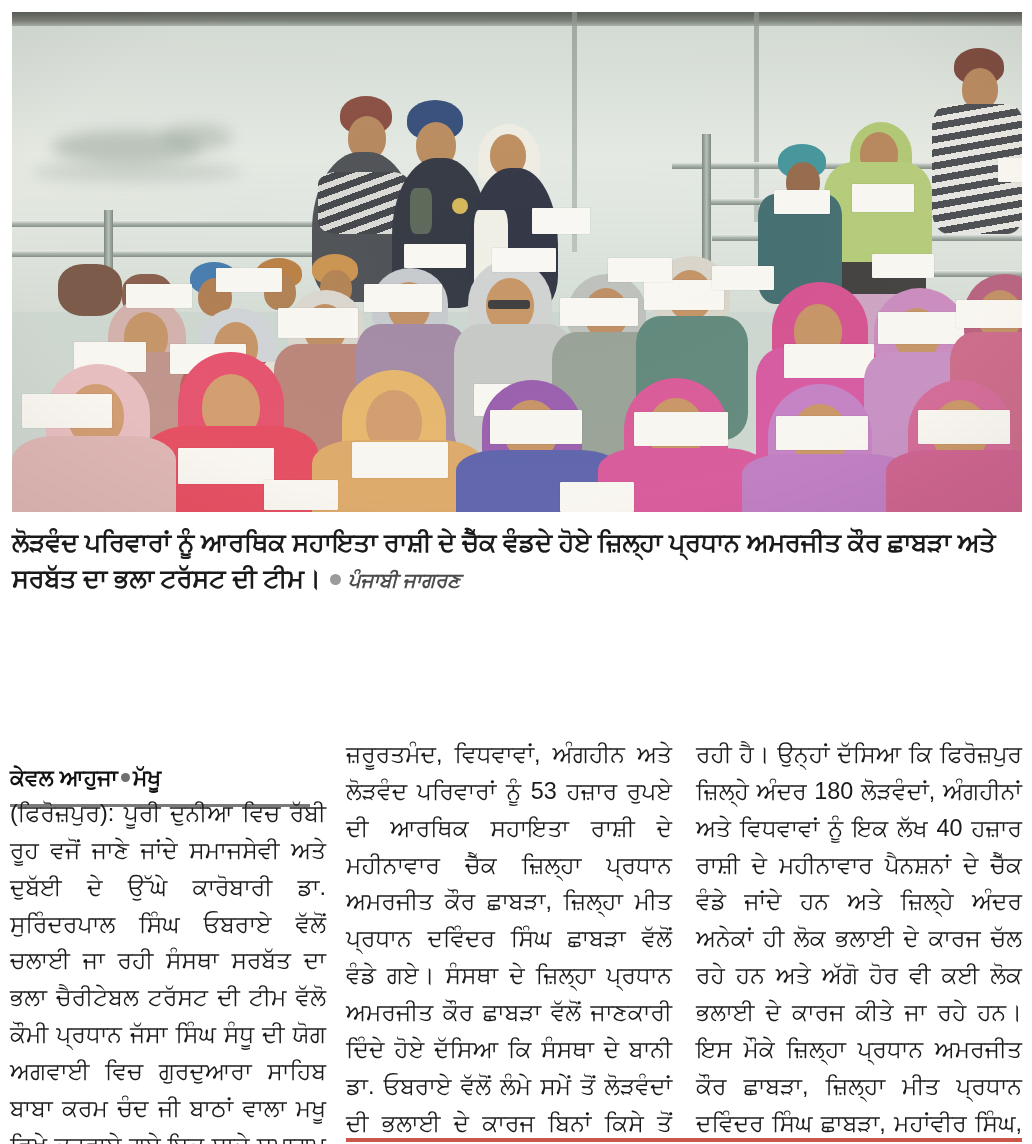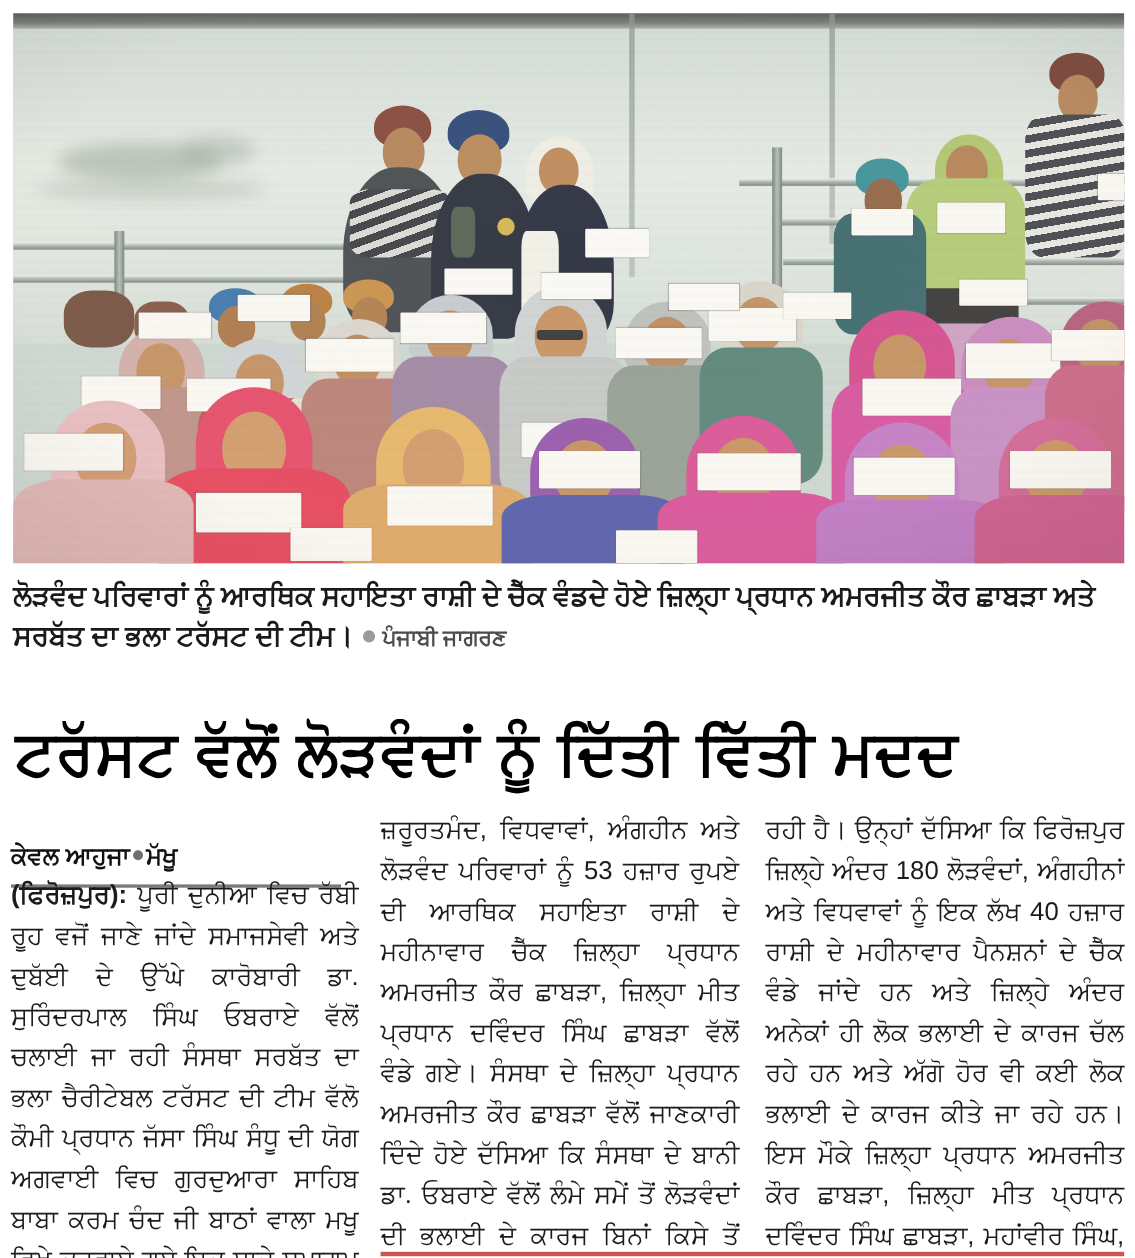--- a/index.html
+++ b/index.html
@@ -142,20 +142,21 @@
     height: 11px;
     border-radius: 50%;
     background: #9b9b9b;
     margin: 0 7px 2px 9px;
     vertical-align: middle;
   }
   .caption .credit {
     font-size: 20px;
     font-weight: 700;
     color: #4c4c4c;
+    font-style: italic;
   }
 
   
   .headline {
     position: absolute;
     left: 14px;
     top: 616px;
     width: 1005px;
     font-size: 56px;
     font-weight: 700;
@@ -204,21 +205,21 @@
     line-height: 1.575;
     color: #1b1b1b;
     text-align: justify;
     text-justify: inter-word;
     word-spacing: 0.5px;
   }
   .col1 { left: 10px;  top: 795px;  width: 316px; }
   .col2 { left: 346px; top: 736px;  width: 326px; }
   .col3 { left: 696px; top: 736px;  width: 326px; }
 
-  .col .lead { font-weight: 700; }
+  .col .lead { font-weight: 400; }
 
   .footer-rule {
     position: absolute;
     left: 346px;
     top: 1138px;
     width: 676px;
     height: 4px;
     background: #c0392b;
     opacity: .85;
   }
@@ -389,21 +390,20 @@
       <div class="cheque" style="left:252px; top:468px; width:74px; height:30px;"></div>
       <div class="cheque" style="left:548px; top:470px; width:74px; height:30px;"></div>
 
       <div class="photo-grain"></div>
       <div class="photo-haze"></div>
     </div>
   </div>
 
   <div class="caption"><span>ਲੋੜਵੰਦ ਪਰਿਵਾਰਾਂ ਨੂੰ ਆਰਥਿਕ ਸਹਾਇਤਾ ਰਾਸ਼ੀ ਦੇ ਚੈੱਕ ਵੰਡਦੇ ਹੋਏ ਜ਼ਿਲ੍ਹਾ ਪ੍ਰਧਾਨ ਅਮਰਜੀਤ ਕੌਰ ਛਾਬੜਾ ਅਤੇ ਸਰਬੱਤ ਦਾ ਭਲਾ ਟਰੱਸਟ ਦੀ ਟੀਮ।</span><span class="credit-dot"></span><span class="credit">ਪੰਜਾਬੀ ਜਾਗਰਣ</span></div>
 
-  <h1 class="headline">ਟਰੱਸਟ ਵੱਲੋਂ ਲੋੜਵੰਦਾਂ ਨੂੰ ਦਿੱਤੀ ਵਿੱਤੀ ਮਦਦ</h1>
 
   <div class="byline">
     <div class="byline-name"><span>ਕੇਵਲ ਆਹੁਜਾ</span><span class="byline-dot"></span><span>ਮੱਖੂ</span></div>
     <div class="byline-rule"></div>
   </div>
 
   <div class="col col1"><span class="lead">(ਫਿਰੋਜ਼ਪੁਰ):</span><span> ਪੂਰੀ ਦੁਨੀਆ ਵਿਚ ਰੱਬੀ ਰੂਹ ਵਜੋਂ ਜਾਣੇ ਜਾਂਦੇ ਸਮਾਜਸੇਵੀ ਅਤੇ ਦੁਬੱਈ ਦੇ ਉੱਘੇ ਕਾਰੋਬਾਰੀ ਡਾ. ਸੁਰਿੰਦਰਪਾਲ ਸਿੰਘ ਓਬਰਾਏ ਵੱਲੋਂ ਚਲਾਈ ਜਾ ਰਹੀ ਸੰਸਥਾ ਸਰਬੱਤ ਦਾ ਭਲਾ ਚੈਰੀਟੇਬਲ ਟਰੱਸਟ ਦੀ ਟੀਮ ਵੱਲੋ ਕੌਮੀ ਪ੍ਰਧਾਨ ਜੱਸਾ ਸਿੰਘ ਸੰਧੂ ਦੀ ਯੋਗ ਅਗਵਾਈ ਵਿਚ ਗੁਰਦੁਆਰਾ ਸਾਹਿਬ ਬਾਬਾ ਕਰਮ ਚੰਦ ਜੀ ਬਾਠਾਂ ਵਾਲਾ ਮਖੂ ਵਿਖੇ ਕਰਵਾਏ ਗਏ ਇਕ ਸਾਦੇ ਸਮਾਗਮ ਦੌਰਾਨ ਮੱਖੂ ਇਲਾਕੇ ਨਾਲ ਸਬੰਧਤ 70</span></div>
 
   <div class="col col2"><span>ਜ਼ਰੂਰਤਮੰਦ, ਵਿਧਵਾਵਾਂ, ਅੰਗਹੀਨ ਅਤੇ ਲੋੜਵੰਦ ਪਰਿਵਾਰਾਂ ਨੂੰ 53 ਹਜ਼ਾਰ ਰੁਪਏ ਦੀ ਆਰਥਿਕ ਸਹਾਇਤਾ ਰਾਸ਼ੀ ਦੇ ਮਹੀਨਾਵਾਰ ਚੈੱਕ ਜ਼ਿਲ੍ਹਾ ਪ੍ਰਧਾਨ ਅਮਰਜੀਤ ਕੌਰ ਛਾਬੜਾ, ਜ਼ਿਲ੍ਹਾ ਮੀਤ ਪ੍ਰਧਾਨ ਦਵਿੰਦਰ ਸਿੰਘ ਛਾਬੜਾ ਵੱਲੋਂ ਵੰਡੇ ਗਏ। ਸੰਸਥਾ ਦੇ ਜ਼ਿਲ੍ਹਾ ਪ੍ਰਧਾਨ ਅਮਰਜੀਤ ਕੌਰ ਛਾਬੜਾ ਵੱਲੋਂ ਜਾਣਕਾਰੀ ਦਿੰਦੇ ਹੋਏ ਦੱਸਿਆ ਕਿ ਸੰਸਥਾ ਦੇ ਬਾਨੀ ਡਾ. ਓਬਰਾਏ ਵੱਲੋਂ ਲੰਮੇ ਸਮੇਂ ਤੋਂ ਲੋੜਵੰਦਾਂ ਦੀ ਭਲਾਈ ਦੇ ਕਾਰਜ ਬਿਨਾਂ ਕਿਸੇ ਤੋਂ ਮਦਦ ਲਏ ਬਗੈਰ ਆਪਣੀ ਕਿਰਤ ਕਮਾਈ ਵਿੱਚੋਂ ਲਗਾਤਾਰ ਆਰਥਿਕ ਸਹਾਇਤਾ ਕੀਤੀ ਜਾ</span></div>
 

